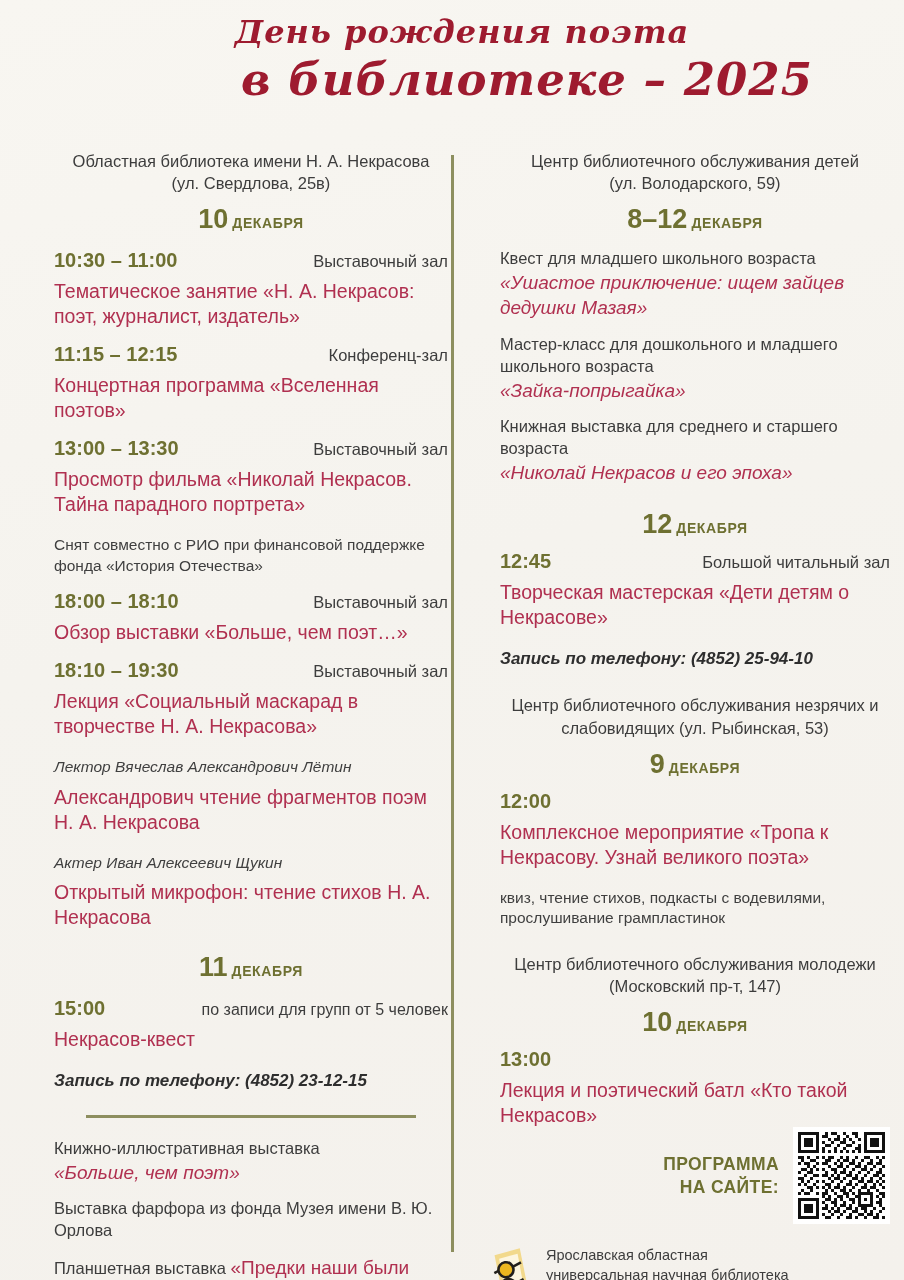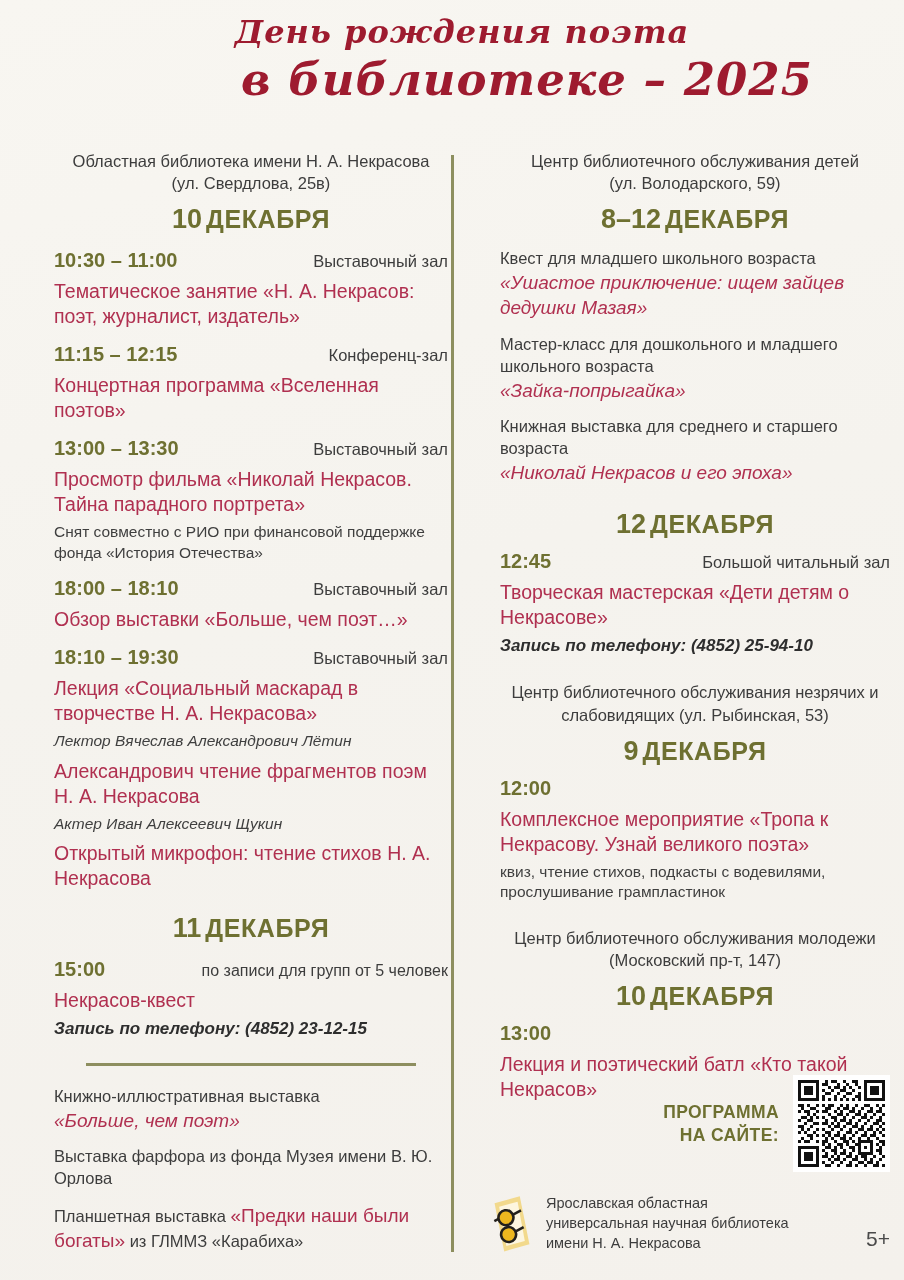--- a/index.html
+++ b/index.html
@@ -67,21 +67,21 @@
   .datehead {
     text-align: center;
     color: #6e7031;
     margin: 10px 0 10px;
     white-space: nowrap;
   }
   .datehead .d-num {
     font-size: 27px; font-weight: bold; letter-spacing: 0;
   }
   .datehead .d-mon {
-    font-size: 25px; font-weight: bold; letter-spacing: .6px; margin-left: 4px;
+    font-size: 14px; font-weight: bold; letter-spacing: .6px; margin-left: 4px;
   }
 
   .slot {
     display: flex;
     align-items: baseline;
     margin-top: 14px;
   }
   .slot-time {
     color: #6e7031;
     font-size: 20px;
@@ -102,21 +102,21 @@
     color: #b03050;
     font-size: 19.5px;
     line-height: 1.28;
     margin-top: 7px;
   }
 
   .note {
     color: #3f3f3f;
     font-size: 15.5px;
     line-height: 1.33;
-    margin-top: 5px;
+    margin-top: 18px;
   }
   .note.italic { font-style: italic; }
   .note.bold-italic { font-style: italic; font-weight: bold; font-size: 17px; color: #2e2e2e; }
 
   .lead {
     color: #3d3d3d;
     font-size: 16.5px;
     line-height: 1.33;
     margin-top: 13px;
   }

